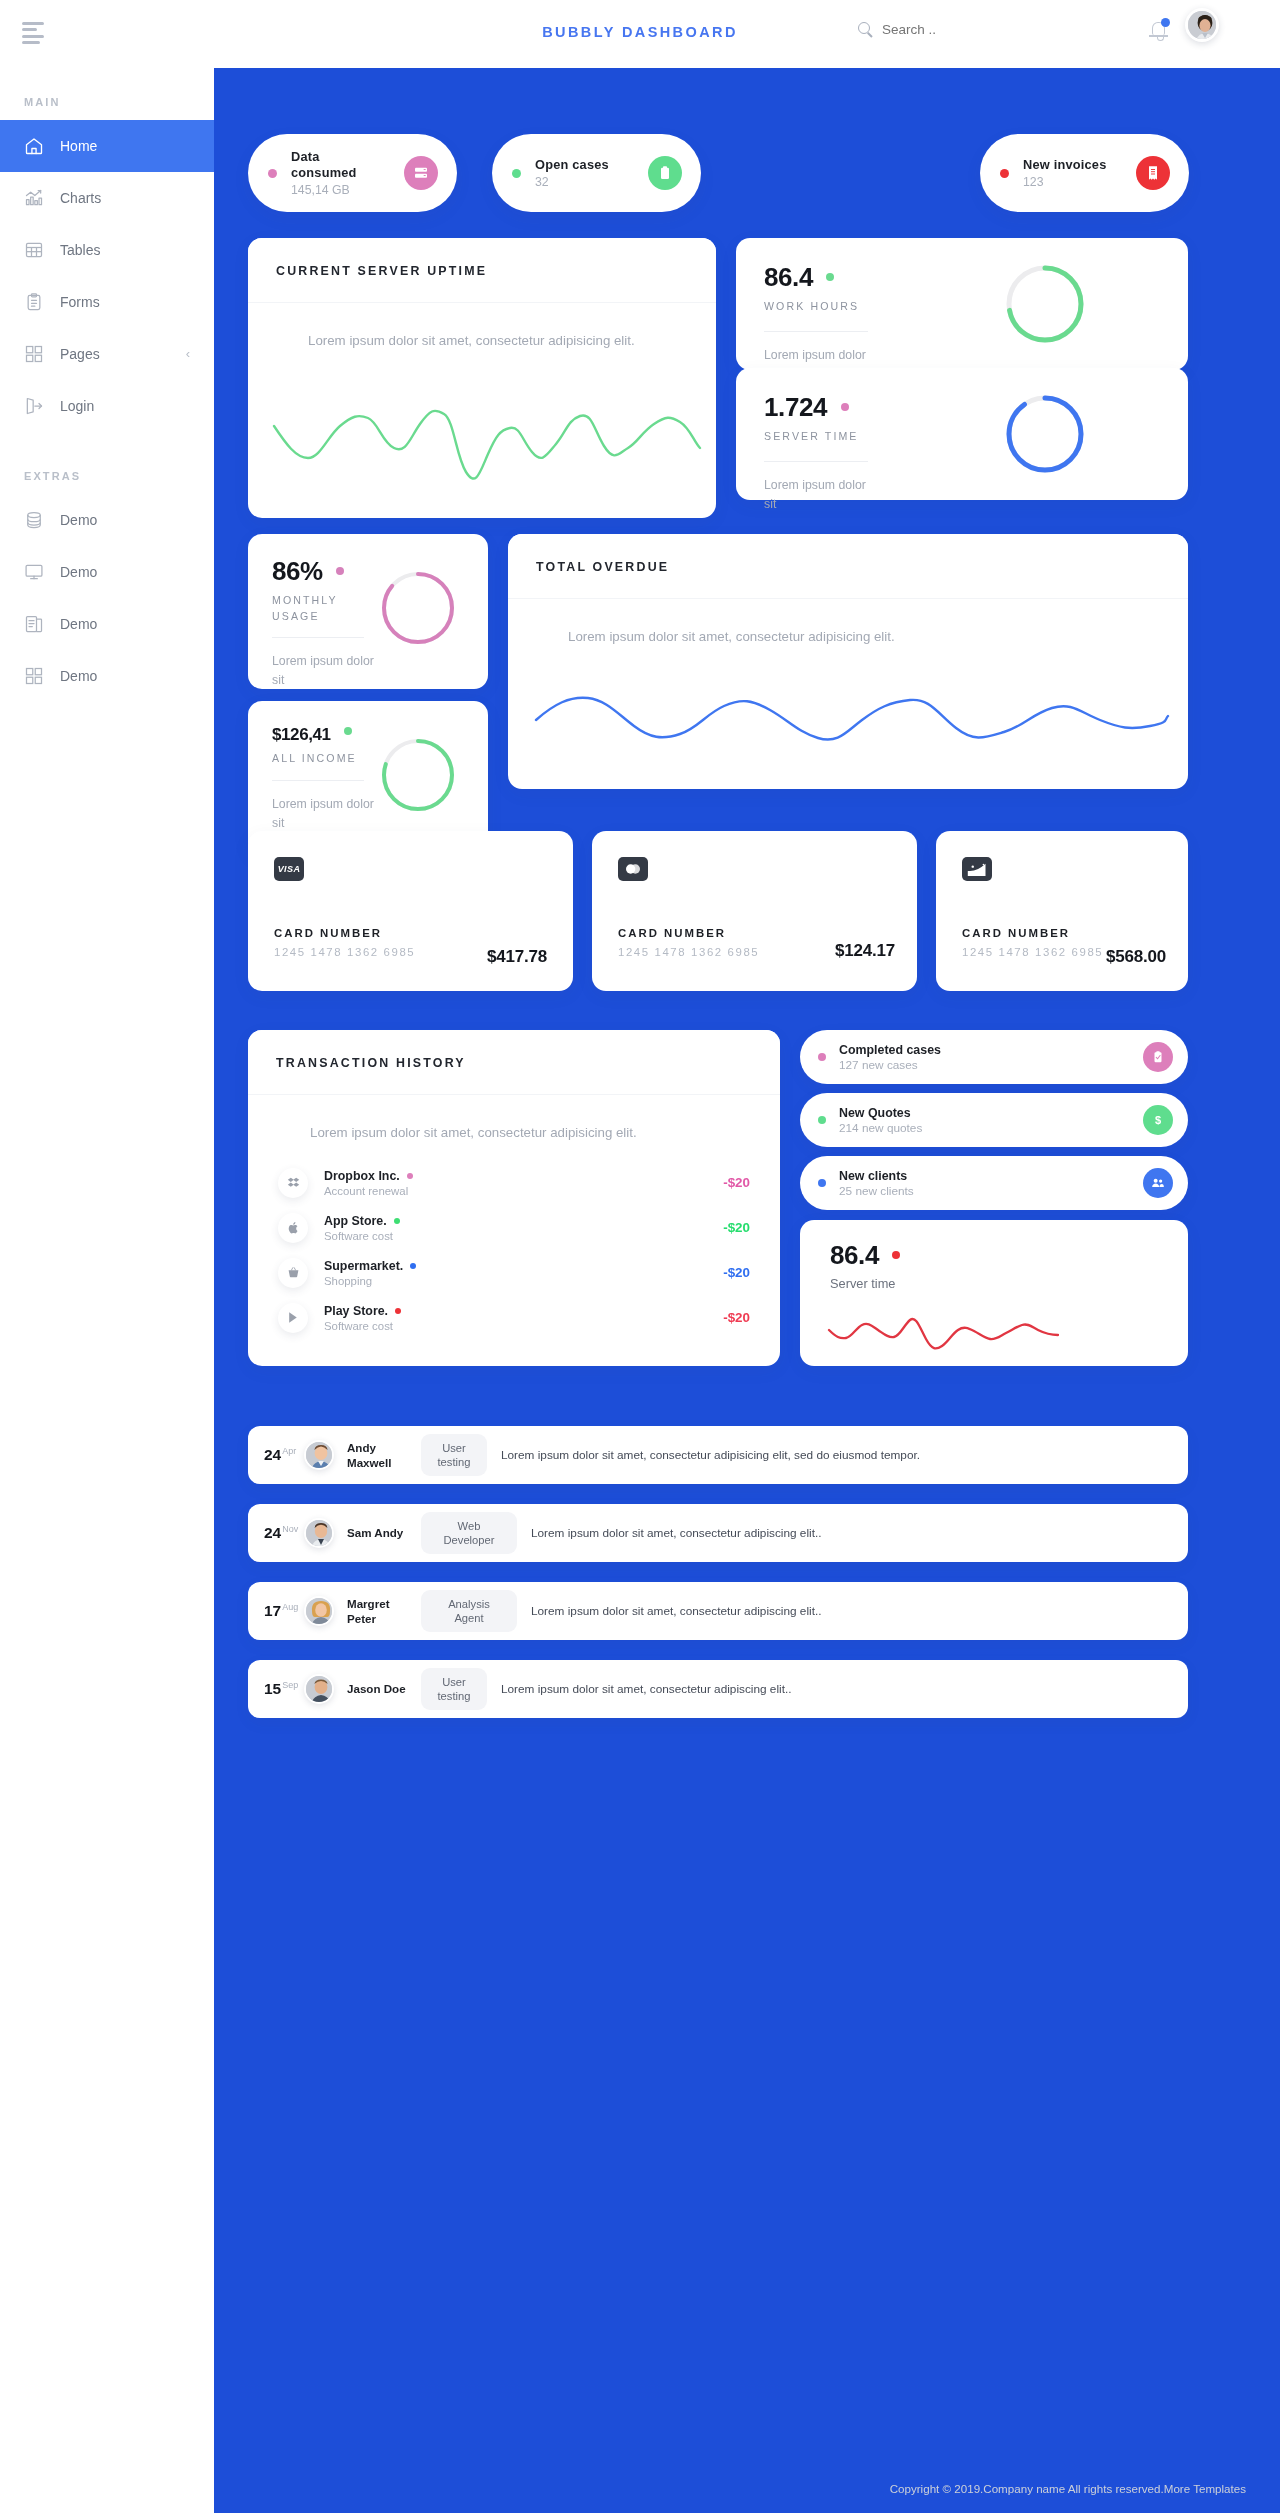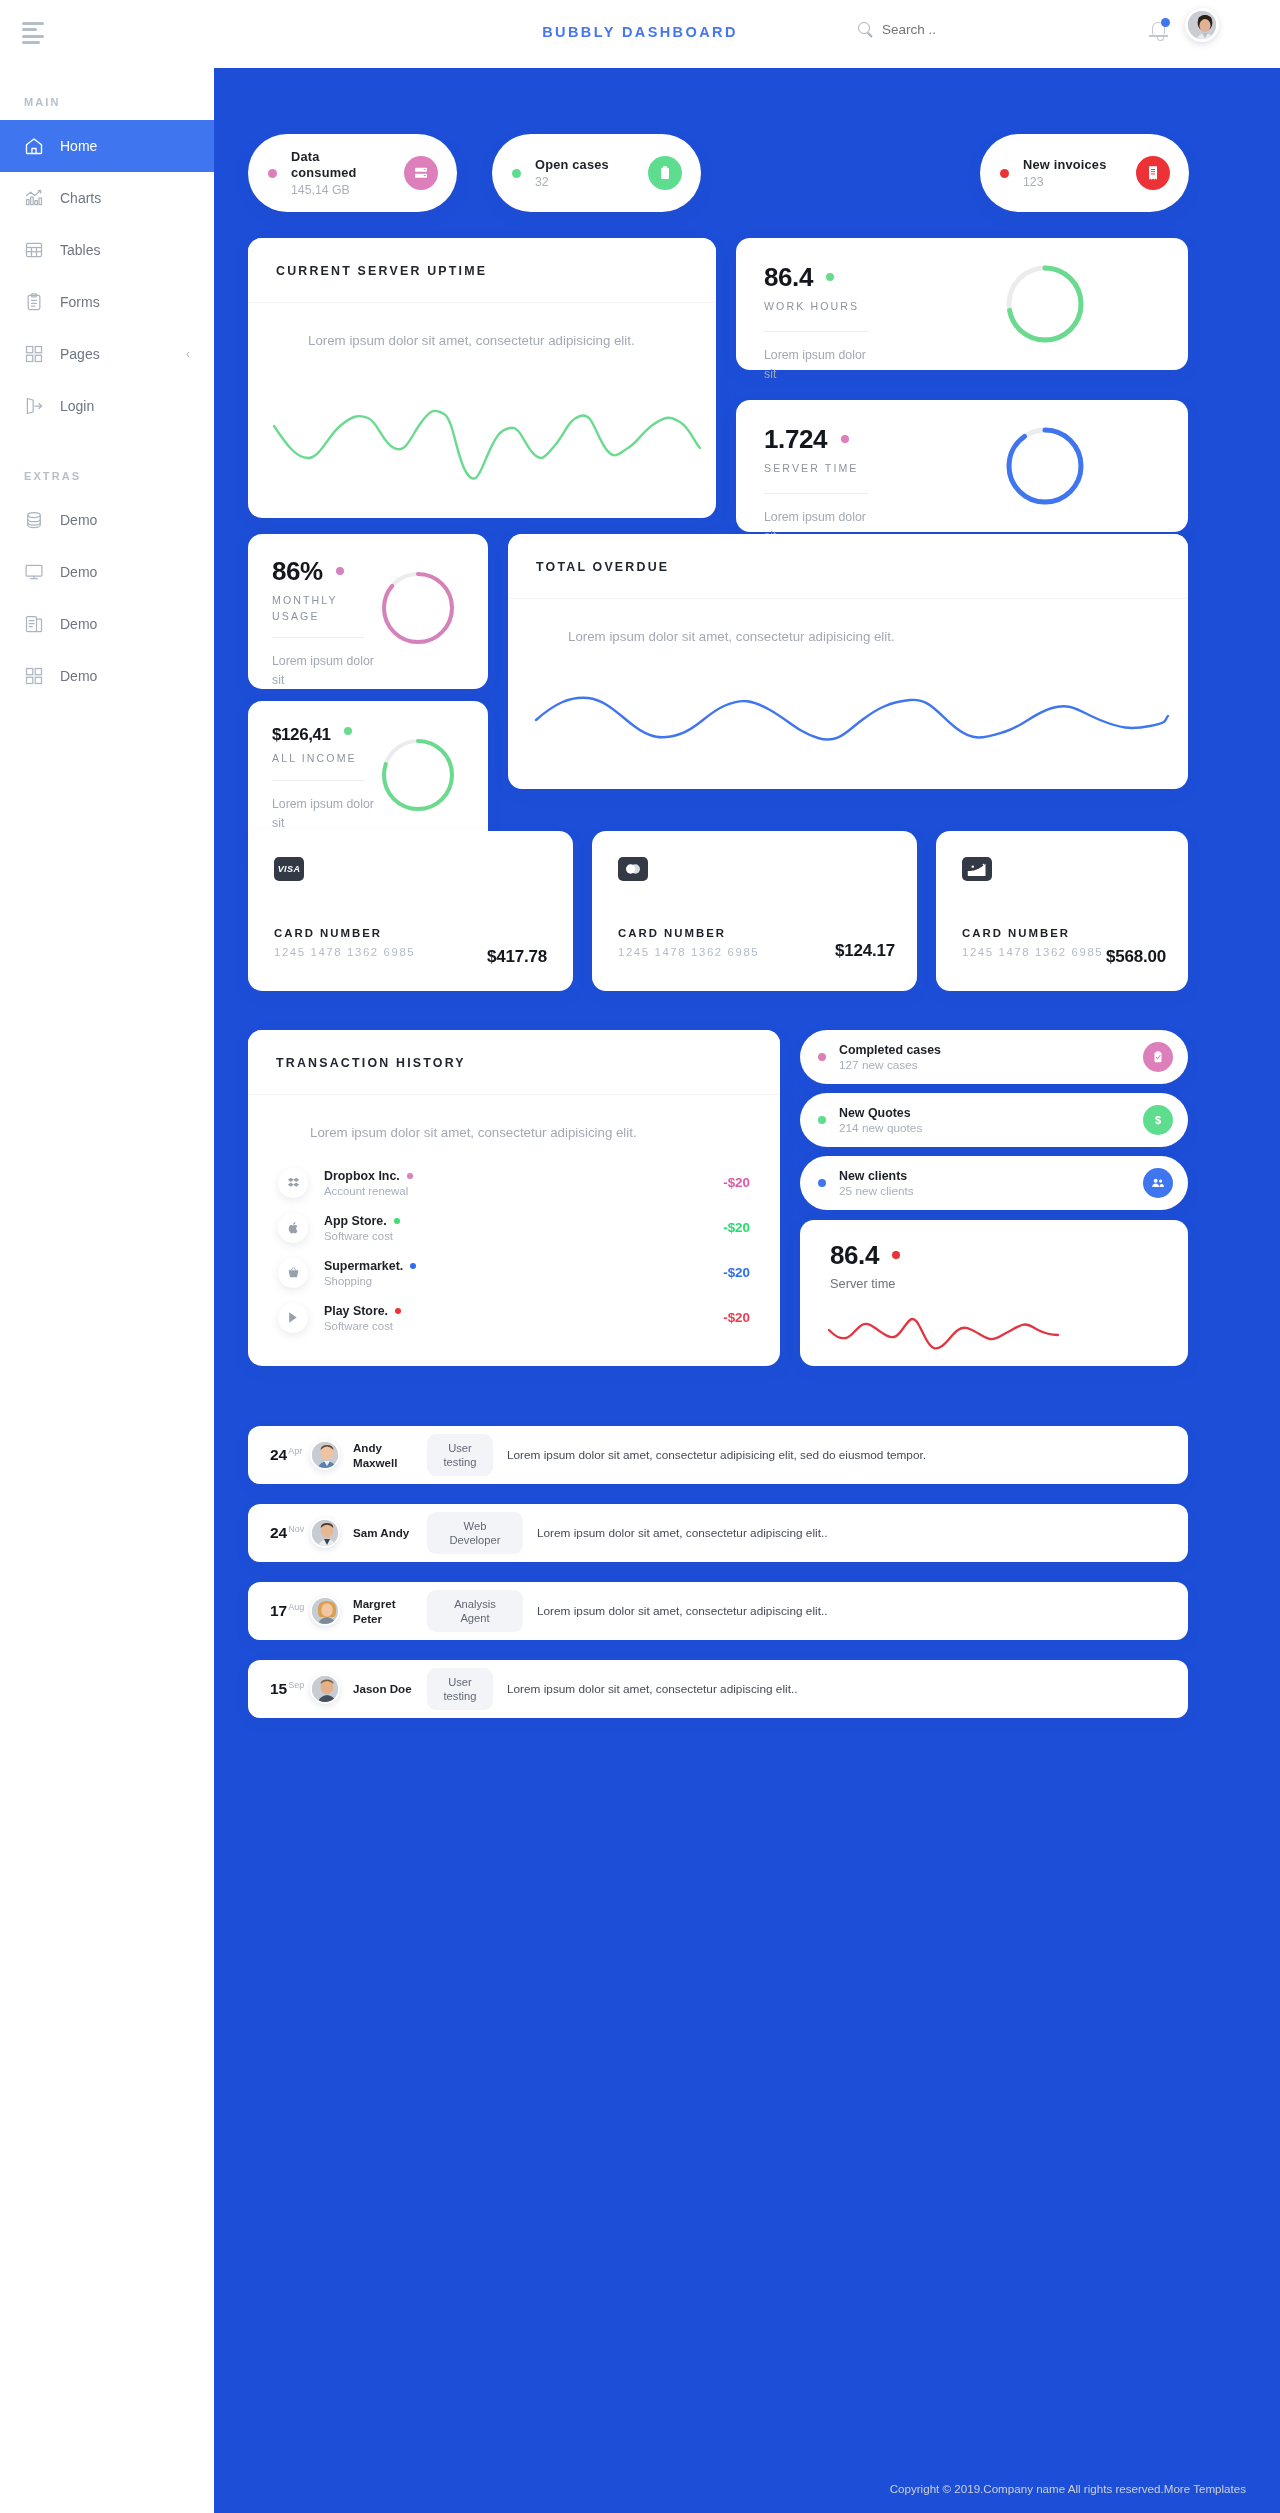--- a/index.html
+++ b/index.html
@@ -131,21 +131,21 @@
   .mini-title { font-size: 12.4px; font-weight: bold; color: #1d2026; }
   .mini-sub { font-size: 11.8px; color: #a9afba; margin-top: 1px; }
   .mini-ico { width: 30px; height: 30px; border-radius: 50%; margin-right: 15px; flex: 0 0 30px;
     display: flex; align-items: center; justify-content: center; }
   .mini-ico svg { width: 14px; height: 14px; fill: #fff; }
 
   
   .act {
     position: absolute; left: 0; width: 740px; height: 58px; background: #fff;
     border-radius: 12px; box-shadow: 0 5px 16px rgba(60,72,100,.055);
-    display: flex; align-items: center; padding-left: 22px;
+    display: flex; align-items: center; padding-left: 16px;
   }
   .act-date { font-size: 15.5px; font-weight: bold; color: #14171d; flex: 0 0 40px; }
   .act-date sup { font-size: 9px; color: #a9afba; font-weight: normal; margin-left: 1px; }
   .act-av { width: 30px; height: 30px; border-radius: 50%; overflow: hidden; flex: 0 0 30px;
     border: 2px solid #fff; box-shadow: 0 2px 6px rgba(40,50,80,.13); background: #ccd1d9; }
   .act-name { font-size: 11.6px; font-weight: bold; color: #1d2026; line-height: 1.3; margin-left: 13px;
      width: 64px; flex: 0 0 64px; }
   .act-tag { background: #f3f4f7; border-radius: 9px; font-size: 11.2px; color: #626874;
      padding: 7px 12px; margin-left: 10px; line-height: 1.25; text-align: center; }
   .act-desc { font-size: 11.8px; color: #454b57; margin-left: 14px; line-height: 1.4; flex: 1; padding-right: 16px; }
@@ -380,21 +380,21 @@
         <div class="kpi-label">WORK HOURS</div>
         <div class="kpi-rule"></div>
         <div class="kpi-desc">Lorem ipsum dolor sit</div>
       </div>
       <svg class="donut" style="left:265px; top:22px;" width="88" height="88" viewBox="0 0 88 88">
         <circle cx="44" cy="44" r="36" fill="none" stroke="#ececee" stroke-width="5"></circle>
         <circle cx="44" cy="44" r="36" fill="none" stroke="#6ada8f" stroke-width="5" stroke-linecap="round" stroke-dasharray="163 226" transform="rotate(-90 44 44)"></circle>
       </svg>
     </div>
 
-    <div class="card" style="position:absolute; left:522px; top:332px; width:452px; height:132px;">
+    <div class="card" style="position:absolute; left:522px; top:300px; width:452px; height:132px;">
       <div style="position:absolute; left:28px; top:24px;">
         <span class="kpi-num">1.724</span>
         <span class="kpi-dot" style="background:#dd7fbb;"></span>
         <div class="kpi-label">SERVER TIME</div>
         <div class="kpi-rule"></div>
         <div class="kpi-desc">Lorem ipsum dolor sit</div>
       </div>
       <svg class="donut" style="left:265px; top:22px;" width="88" height="88" viewBox="0 0 88 88">
         <circle cx="44" cy="44" r="36" fill="none" stroke="#ececee" stroke-width="5"></circle>
         <circle cx="44" cy="44" r="36" fill="none" stroke="#3f76f0" stroke-width="5" stroke-linecap="round" stroke-dasharray="204 226" transform="rotate(-90 44 44)"></circle>

